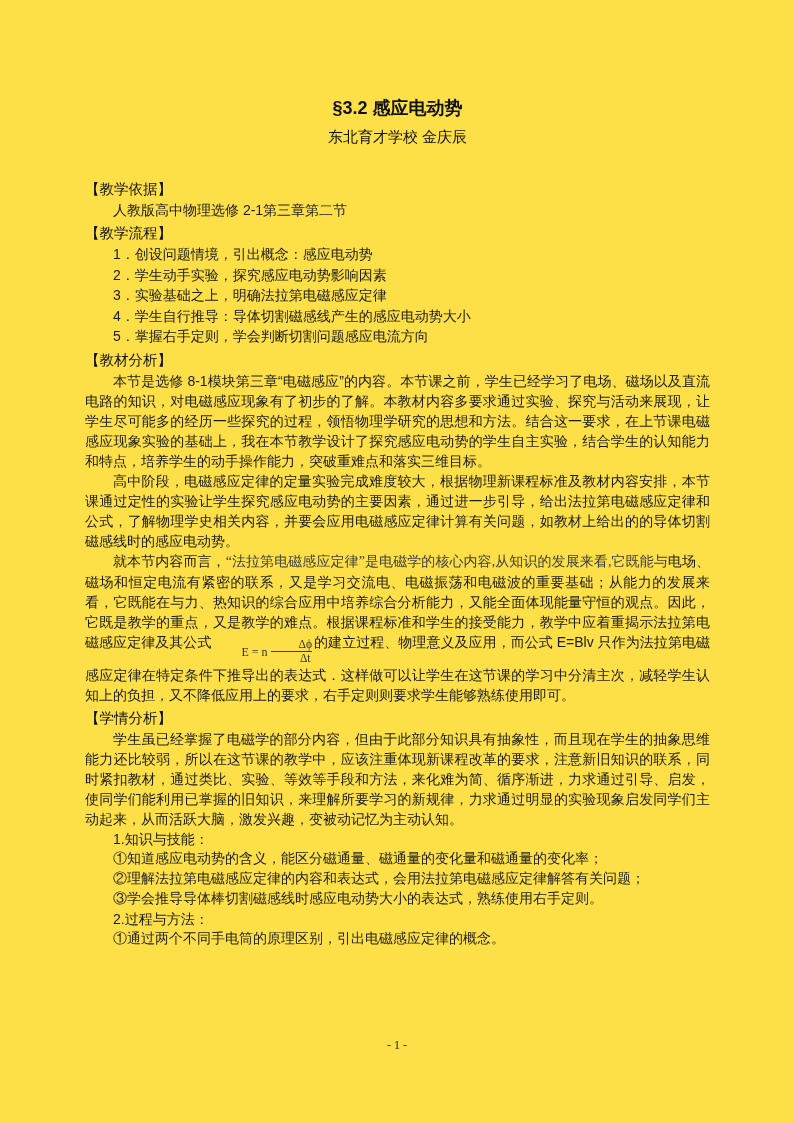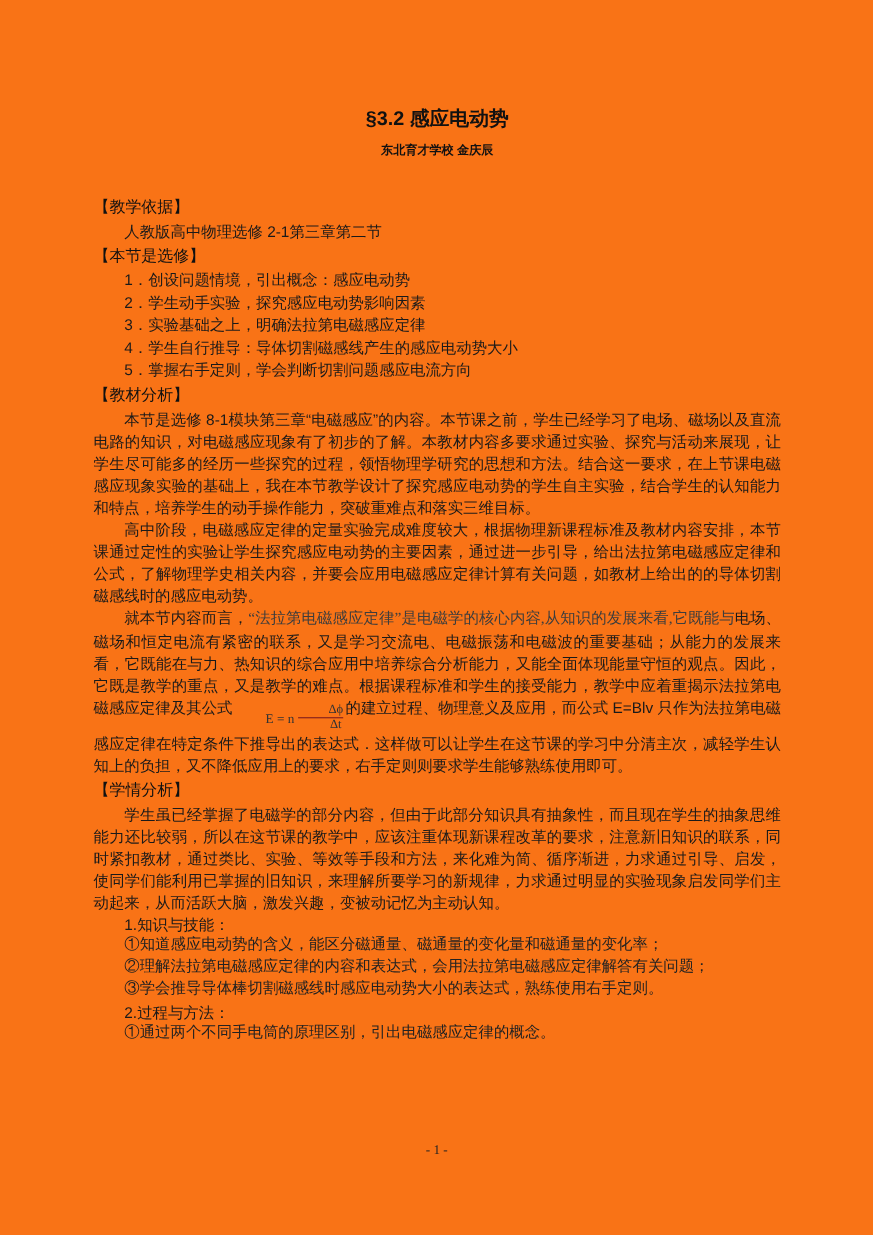--- a/index.html
+++ b/index.html
@@ -1,34 +1,34 @@
 <!DOCTYPE html>
 <html><head>
 <meta charset="utf-8">
 <style>
   html,body { margin:0; padding:0; background:#888; }
   .page {
     position:relative;
     width:794px; height:1123px;
     margin:0 auto;
-    background:#f97316;
+    background:#fde047;
     box-sizing:border-box;
     padding:96px 84px 0 85px;
     font-family:"Liberation Sans", sans-serif;
     color:#1a1a1a;
     overflow:hidden;
   }
   .doc-title {
     margin:0; text-align:center;
     font-size:18px; font-weight:bold; line-height:24px;
     color:#111;
   }
   .doc-subtitle {
     margin:6px 0 30px 0; text-align:center;
-    font-size:11px; font-weight:bold; line-height:22px;
+    font-size:15px; font-weight:normal; line-height:22px;
     color:#111;
   }
   .sec-header {
     font-size:14.5px; font-weight:normal; line-height:22px;
     margin-top:2px;
     color:#111;
   }
   .body-line, .para {
     font-size:14px; line-height:20px; margin:0;
     text-align:justify;
@@ -68,21 +68,21 @@
 <body>
 
 <div class="page">
 
   <h1 class="doc-title">§3.2 感应电动势</h1>
   <h2 class="doc-subtitle">东北育才学校 金庆辰</h2>
 
   <div class="sec-header">【教学依据】</div>
   <p class="body-line indent-1">人教版高中物理选修 2-1第三章第二节</p>
 
-  <div class="sec-header">【本节是选修】</div>
+  <div class="sec-header">【教学流程】</div>
   <p class="body-line list-line">1．创设问题情境，引出概念：感应电动势</p>
   <p class="body-line list-line">2．学生动手实验，探究感应电动势影响因素</p>
   <p class="body-line list-line">3．实验基础之上，明确法拉第电磁感应定律</p>
   <p class="body-line list-line">4．学生自行推导：导体切割磁感线产生的感应电动势大小</p>
   <p class="body-line list-line">5．掌握右手定则，学会判断切割问题感应电流方向</p>
 
   <div class="sec-header">【教材分析】</div>
   <p class="para">本节是选修 8-1模块第三章“电磁感应”的内容。本节课之前，学生已经学习了电场、磁场以及直流电路的知识，对电磁感应现象有了初步的了解。本教材内容多要求通过实验、探究与活动来展现，让学生尽可能多的经历一些探究的过程，领悟物理学研究的思想和方法。结合这一要求，在上节课电磁感应现象实验的基础上，我在本节教学设计了探究感应电动势的学生自主实验，结合学生的认知能力和特点，培养学生的动手操作能力，突破重难点和落实三维目标。</p>
   <p class="para">高中阶段，电磁感应定律的定量实验完成难度较大，根据物理新课程标准及教材内容安排，本节课通过定性的实验让学生探究感应电动势的主要因素，通过进一步引导，给出法拉第电磁感应定律和公式，了解物理学史相关内容，并要会应用电磁感应定律计算有关问题，如教材上给出的的导体切割磁感线时的感应电动势。</p>
   <p class="para"><span>就本节内容而言，</span><span class="quote-font">“法拉第电磁感应定律”是电磁学的核心内容,从知识的发展来看,它既能与</span><span>电场、磁场和恒定电流有紧密的联系，又是学习交流电、电磁振荡和电磁波的重要基础；从能力的发展来看，它既能在与力、热知识的综合应用中培养综合分析能力，又能全面体现能量守恒的观点。因此，它既是教学的重点，又是教学的难点。根据课程标准和学生的接受能力，教学中应着重揭示法拉第电磁感应定律及其公式</span><span class="formula">

